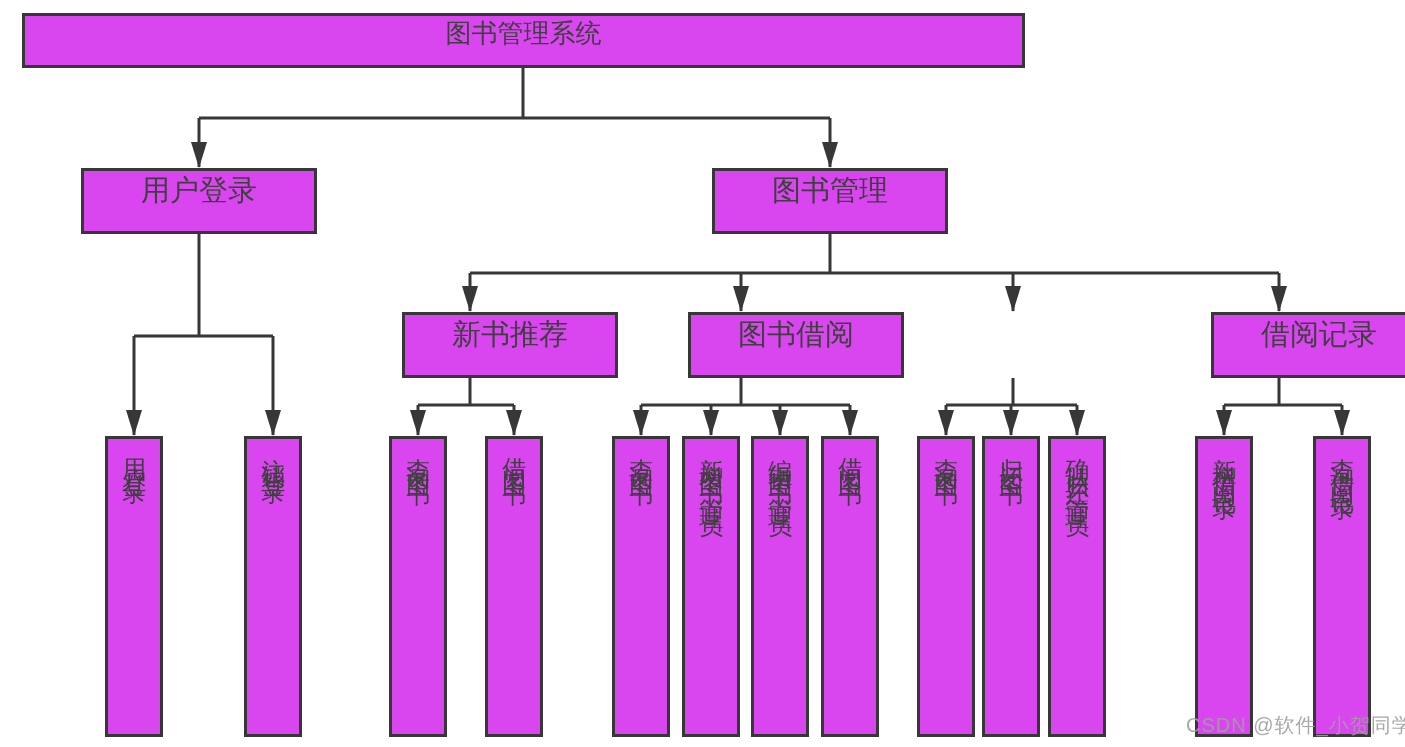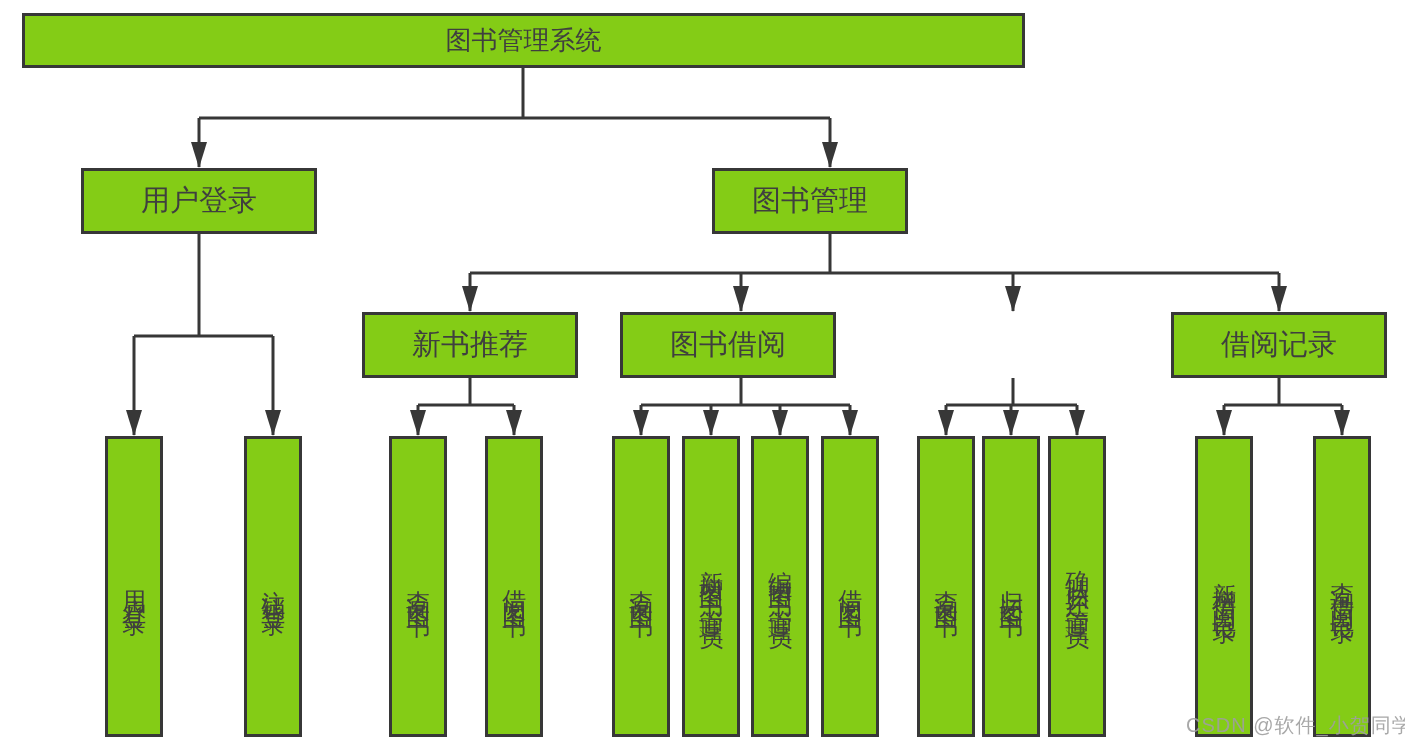--- a/index.html
+++ b/index.html
@@ -20,40 +20,40 @@
     left: 0;
     top: 0;
     width: 1405px;
     height: 747px;
     pointer-events: none;
   }
   .node {
     position: absolute;
     box-sizing: border-box;
     border: 3px solid #373737;
-    background: #84cc16;
+    background: #d946ef;
     display: flex;
-    align-items: center;
+    align-items: flex-start;
     justify-content: center;
     color: #3f3f3f;
     z-index: 2;
   }
   .node-root {
     left: 22px; top: 13px; width: 1003px; height: 55px;
     font-size: 26px;
   }
   .node-mid {
     height: 66px;
     font-size: 29px;
   }
   .node-l2-login { left: 81px;  top: 168px; width: 236px; }
-  .node-l2-mgmt  { left: 712px; top: 168px; width: 196px; }
-  .node-l3 { top: 312px; width: 216px; }
+  .node-l2-mgmt  { left: 712px; top: 168px; width: 236px; }
+  .node-l3 { top: 312px; width: 216px; margin-left: 40px; }
   .node-l3-newbooks { left: 362px; }
-  .node-l3-borrow   { left: 620px; }
+  .node-l3-borrow   { left: 648px; }
   .node-l3-current  { left: 905px; }
   .node-l3-records  { left: 1171px; }
   .node-leaf {
     top: 436px;
     width: 58px;
     height: 301px;
   }
   .vtext {
     writing-mode: vertical-rl;
     text-orientation: mixed;

